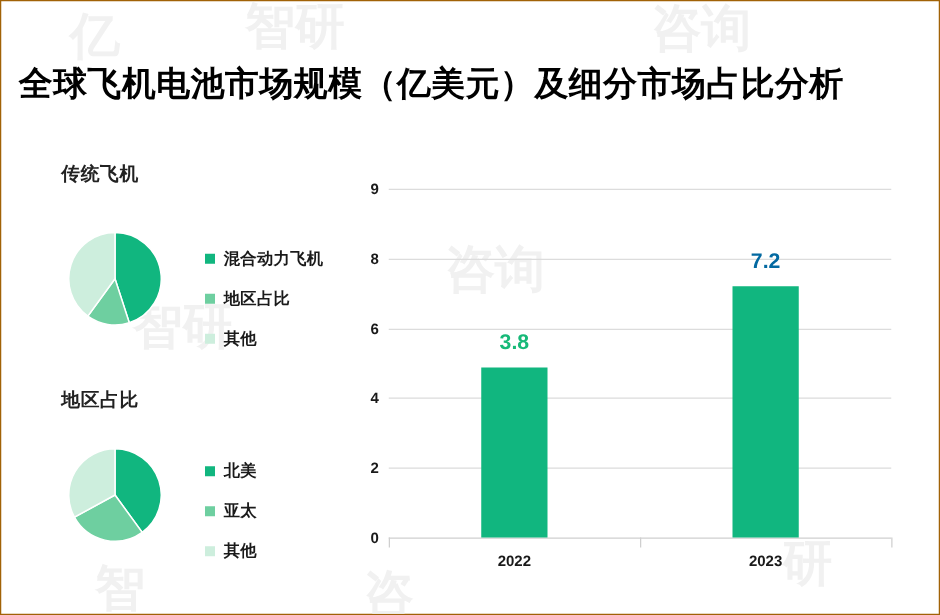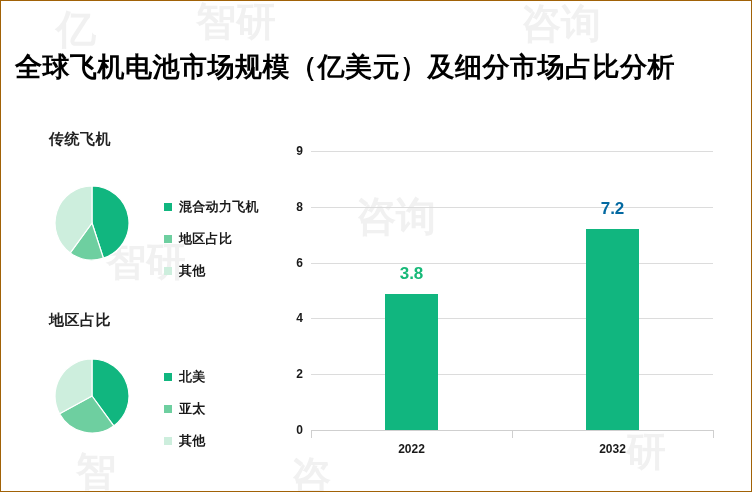--- a/index.html
+++ b/index.html
@@ -243,19 +243,19 @@
       </div>
     <div id="bar-layer">
         <div class="bar" style="left: 104px; top: 153.127px; width: 53px; height: 135.873px; background: rgb(17, 182, 127);"></div>
         <div class="bar-value" style="left: 130.5px; top: 123.127px; color: rgb(23, 185, 120);">3.8</div>
         <div class="bar" style="left: 305px; top: 88.12px; width: 53px; height: 200.88px; background: rgb(17, 182, 127);"></div>
         <div class="bar-value" style="left: 331.5px; top: 58.12px; color: #0369a1;">7.2</div>
       </div>
     <div id="xtick-layer">
         <div class="xtick" style="left: 130.5px; top: 301px;">2022</div>
         <div class="tickmark" style="left: 30px; top: 289px;"></div>
-        <div class="xtick" style="left: 331.5px; top: 301px;">2032</div>
+        <div class="xtick" style="left: 331.5px; top: 301px;">2023</div>
         <div class="tickmark" style="left: 231px; top: 289px;"></div>
         <div class="tickmark" style="left: 432px; top: 289px;"></div>
       </div>
   </div>
 
 </div>
 
 </body></html>

